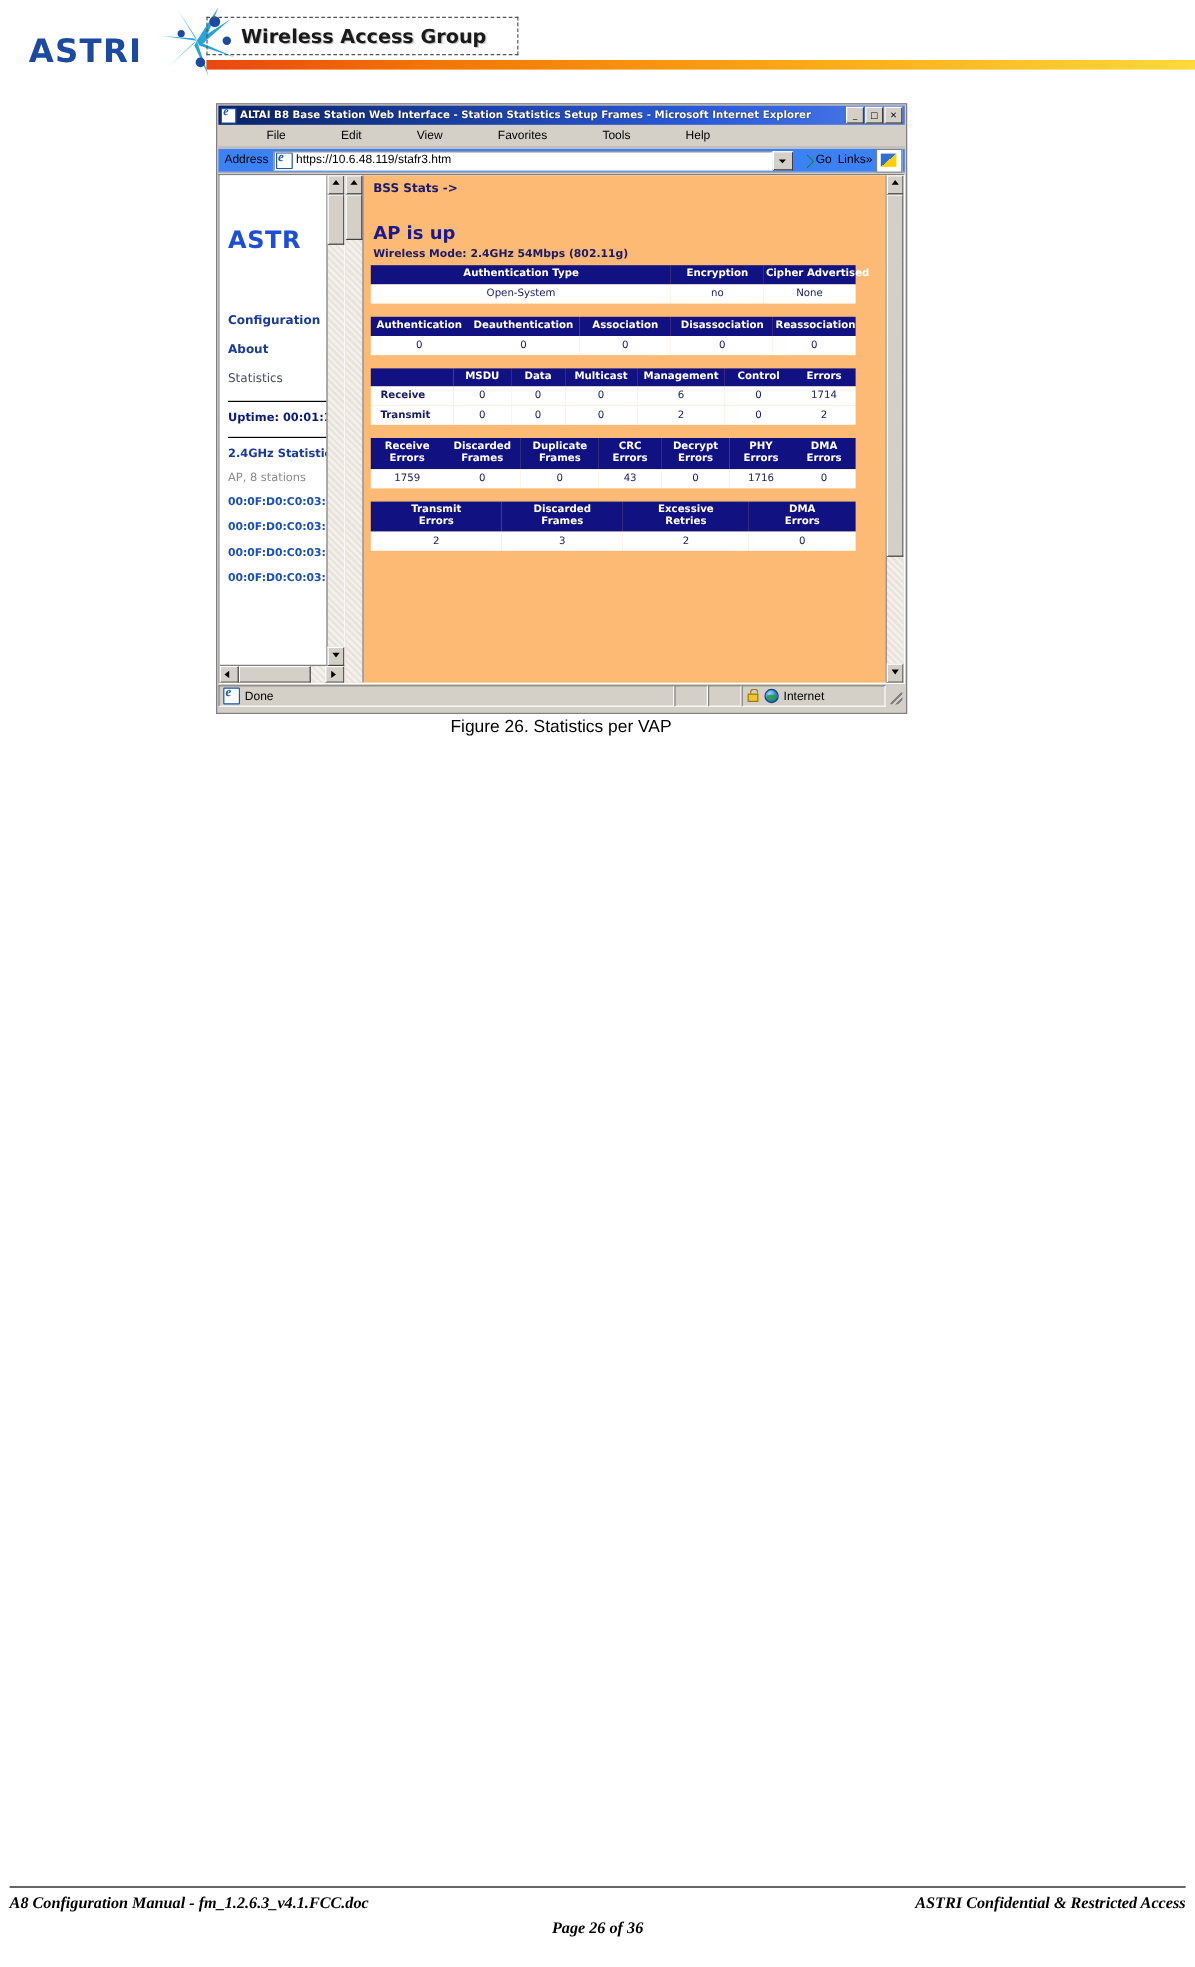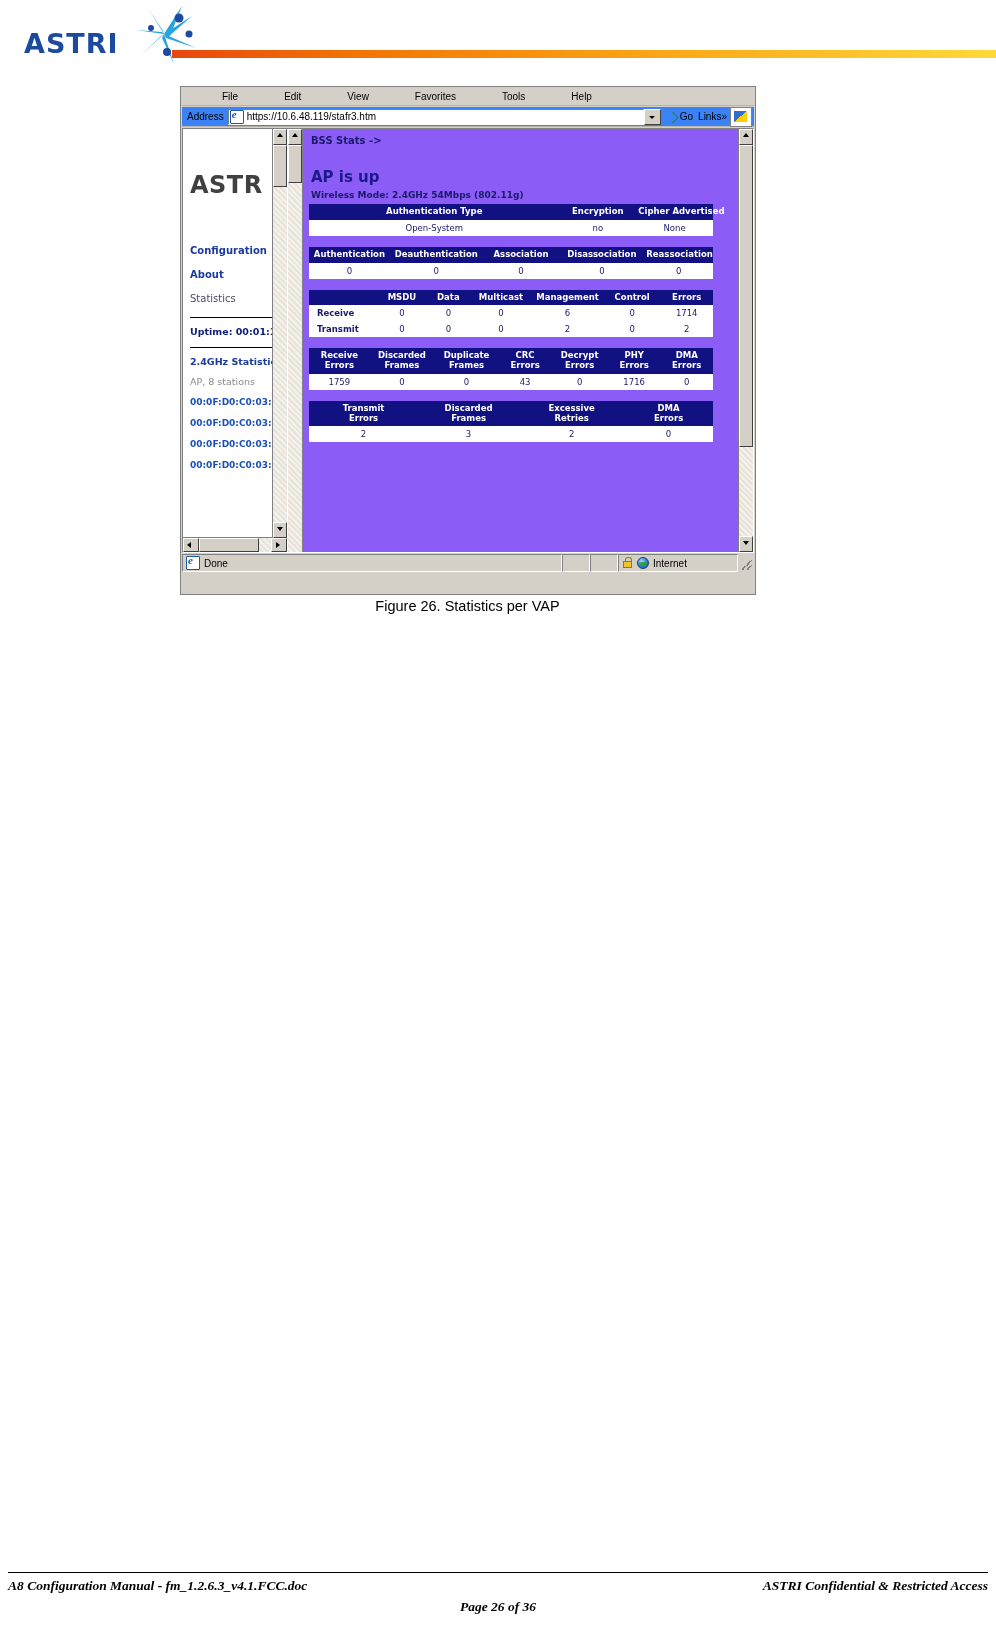--- a/index.html
+++ b/index.html
@@ -295,22 +295,22 @@
   }
   .nav-logo {
     margin-top: 42px;
     margin-bottom: 48px;
     height: 26px;
     position: relative;
   }
   .nav-logo-text {
     font-family: "DejaVu Sans", sans-serif;
     font-weight: bold;
-    font-size: 24px;
-    color: #404040;
+    font-size: 20px;
+    color: #1d4ed8;
     letter-spacing: 0.5px;
   }
   .nav-link {
     font-size: 10px;
     font-weight: bold;
     color: #1a3a9c;
     margin-bottom: 13px;
     white-space: nowrap;
     font-family: "DejaVu Sans", sans-serif;
   }
@@ -409,21 +409,21 @@
     background: #d4d0c8;
     border: 1px solid;
     border-color: #ffffff #404040 #404040 #ffffff;
   }
   .nav-vspacer { flex: 1 1 auto; }
 
   
   .main-frame {
     flex: 1 1 auto;
     position: relative;
-    background: #8b5cf6;
+    background: #fdba74;
     overflow: hidden;
     display: flex;
   }
   .main-vscroll-left {
     width: 14px;
     flex: 0 0 auto;
     background: #e8e4dc;
     background-image: repeating-linear-gradient(45deg, #e8e4dc 0 2px, #f4f1ec 2px 4px);
     border-right: 1px solid #808080;
     display: flex;
@@ -684,25 +684,37 @@
         <path d="M30 30 L6 52 L27 32 Z"></path>
         <path d="M30 30 L2 26 L28 28 Z"></path>
         <path d="M30 30 L14 4 L29 27 Z"></path>
       </g>
       <circle cx="45" cy="14" r="4.5" fill="#1b4aa0"></circle>
       <circle cx="55" cy="30" r="3.5" fill="#1b4aa0"></circle>
       <circle cx="33" cy="48" r="4" fill="#1b4aa0"></circle>
       <circle cx="17" cy="24" r="3" fill="#1b4aa0"></circle>
     </svg>
   </div>
+  <div class="wag-box">
+    <div class="wag-text">Wireless Access Group</div>
+  </div>
   <div class="header-rule"></div>
 </div>
 
 <div class="ie-window">
 
+  <div class="ie-titlebar">
+    <div class="ie-title-icon"></div>
+    <div class="ie-title-text">ALTAI B8 Base Station Web Interface - Station Statistics Setup Frames - Microsoft Internet Explorer</div>
+    <div class="ie-titlebtns">
+      <div class="ie-btn">_</div>
+      <div class="ie-btn">□</div>
+      <div class="ie-btn">✕</div>
+    </div>
+  </div>
 
   <div class="ie-menubar">
     <div class="ie-menu-item">File</div>
     <div class="ie-menu-item">Edit</div>
     <div class="ie-menu-item">View</div>
     <div class="ie-menu-item">Favorites</div>
     <div class="ie-menu-item">Tools</div>
     <div class="ie-menu-item">Help</div>
   </div>
 

